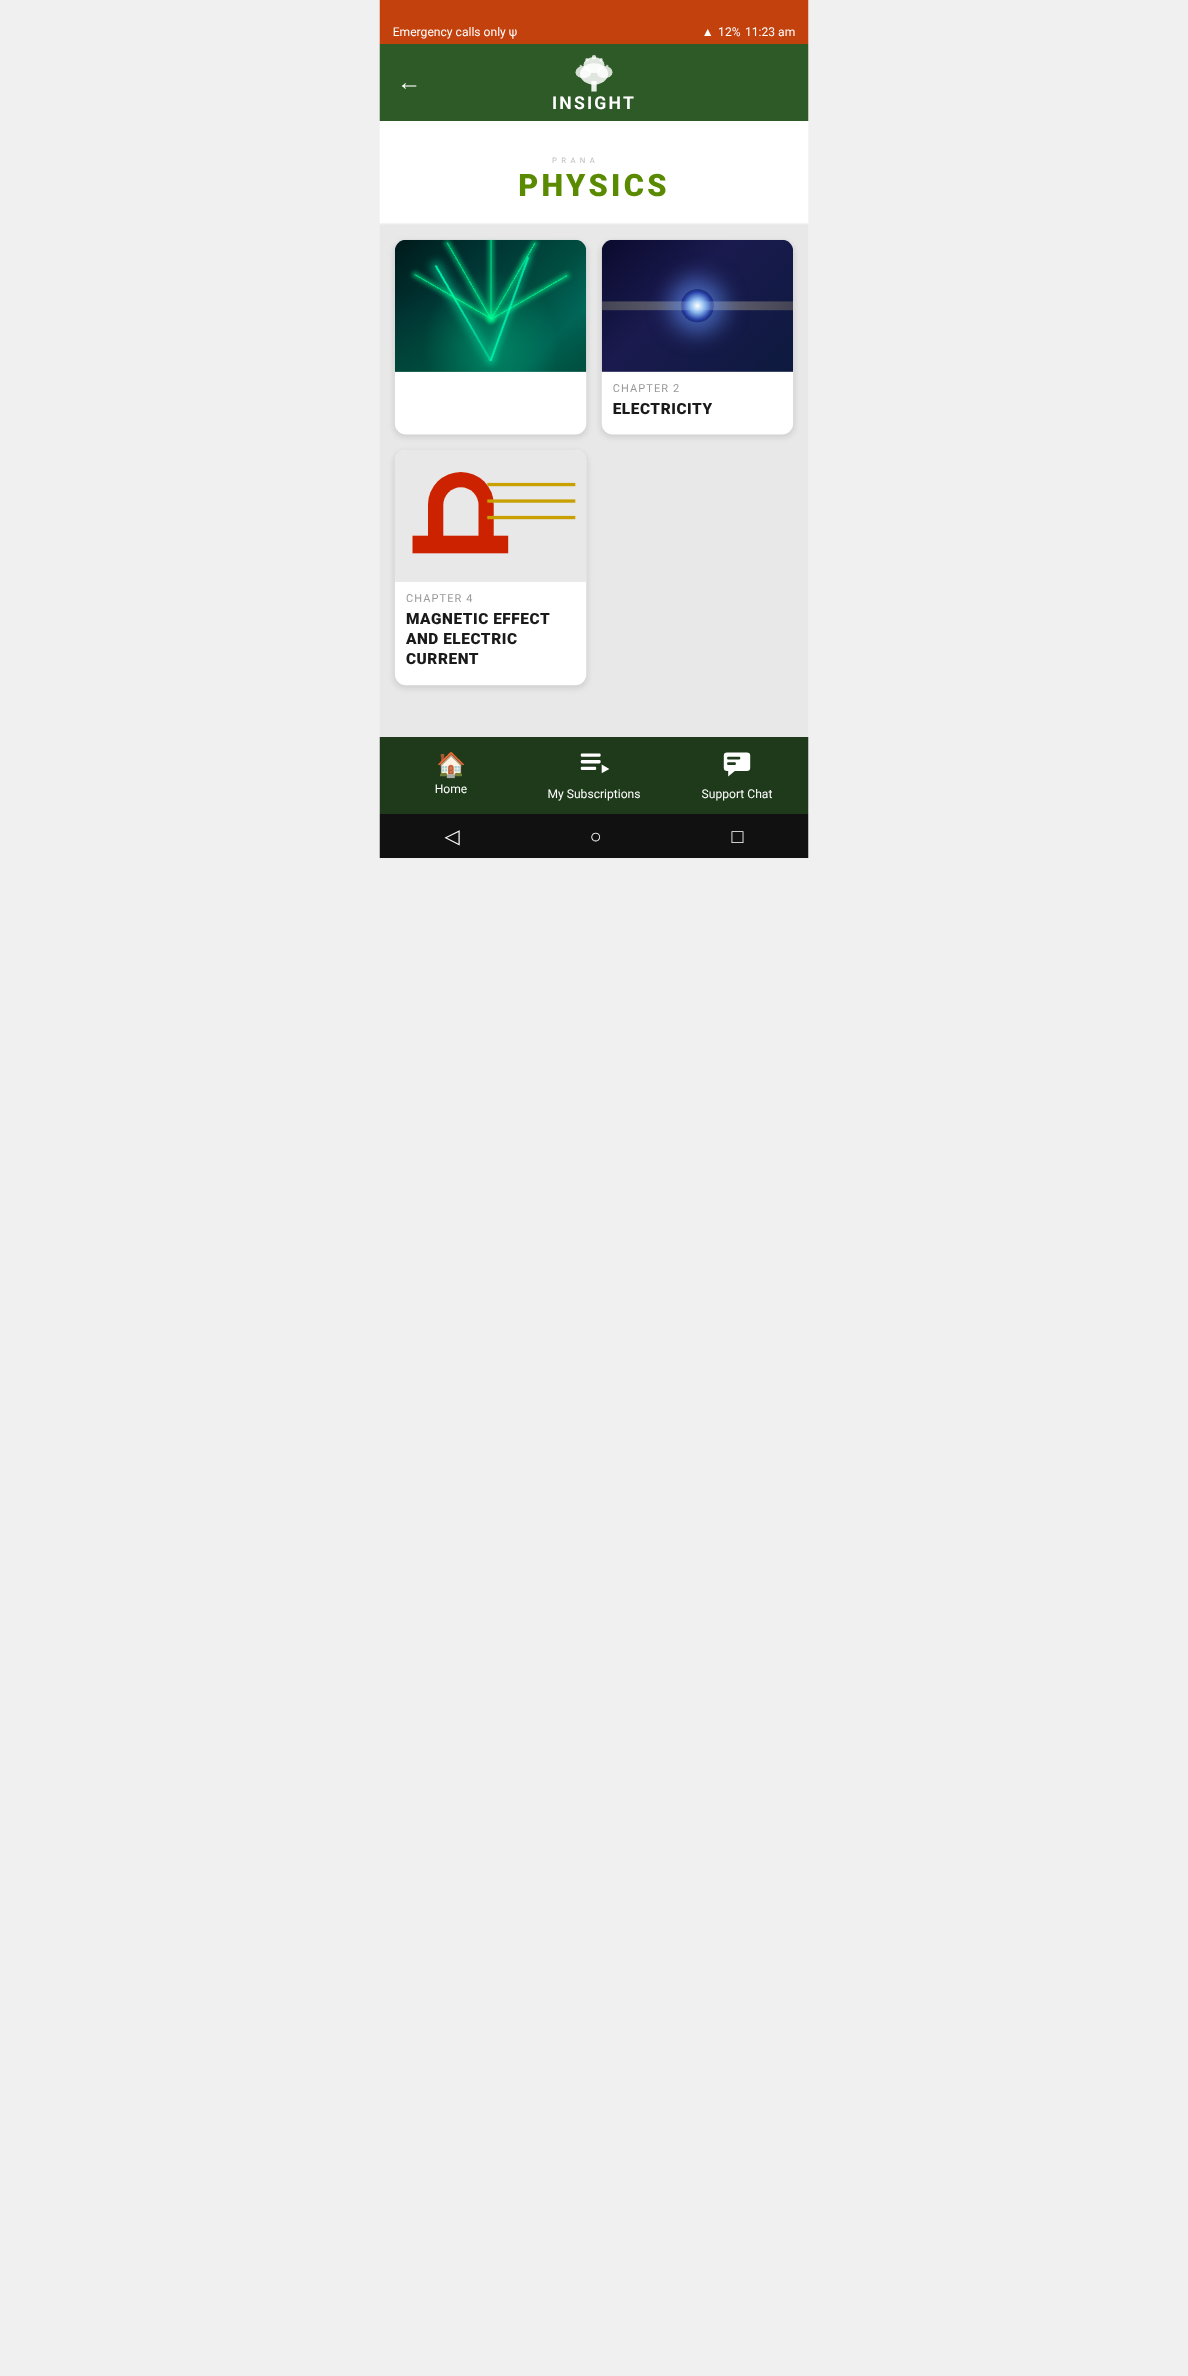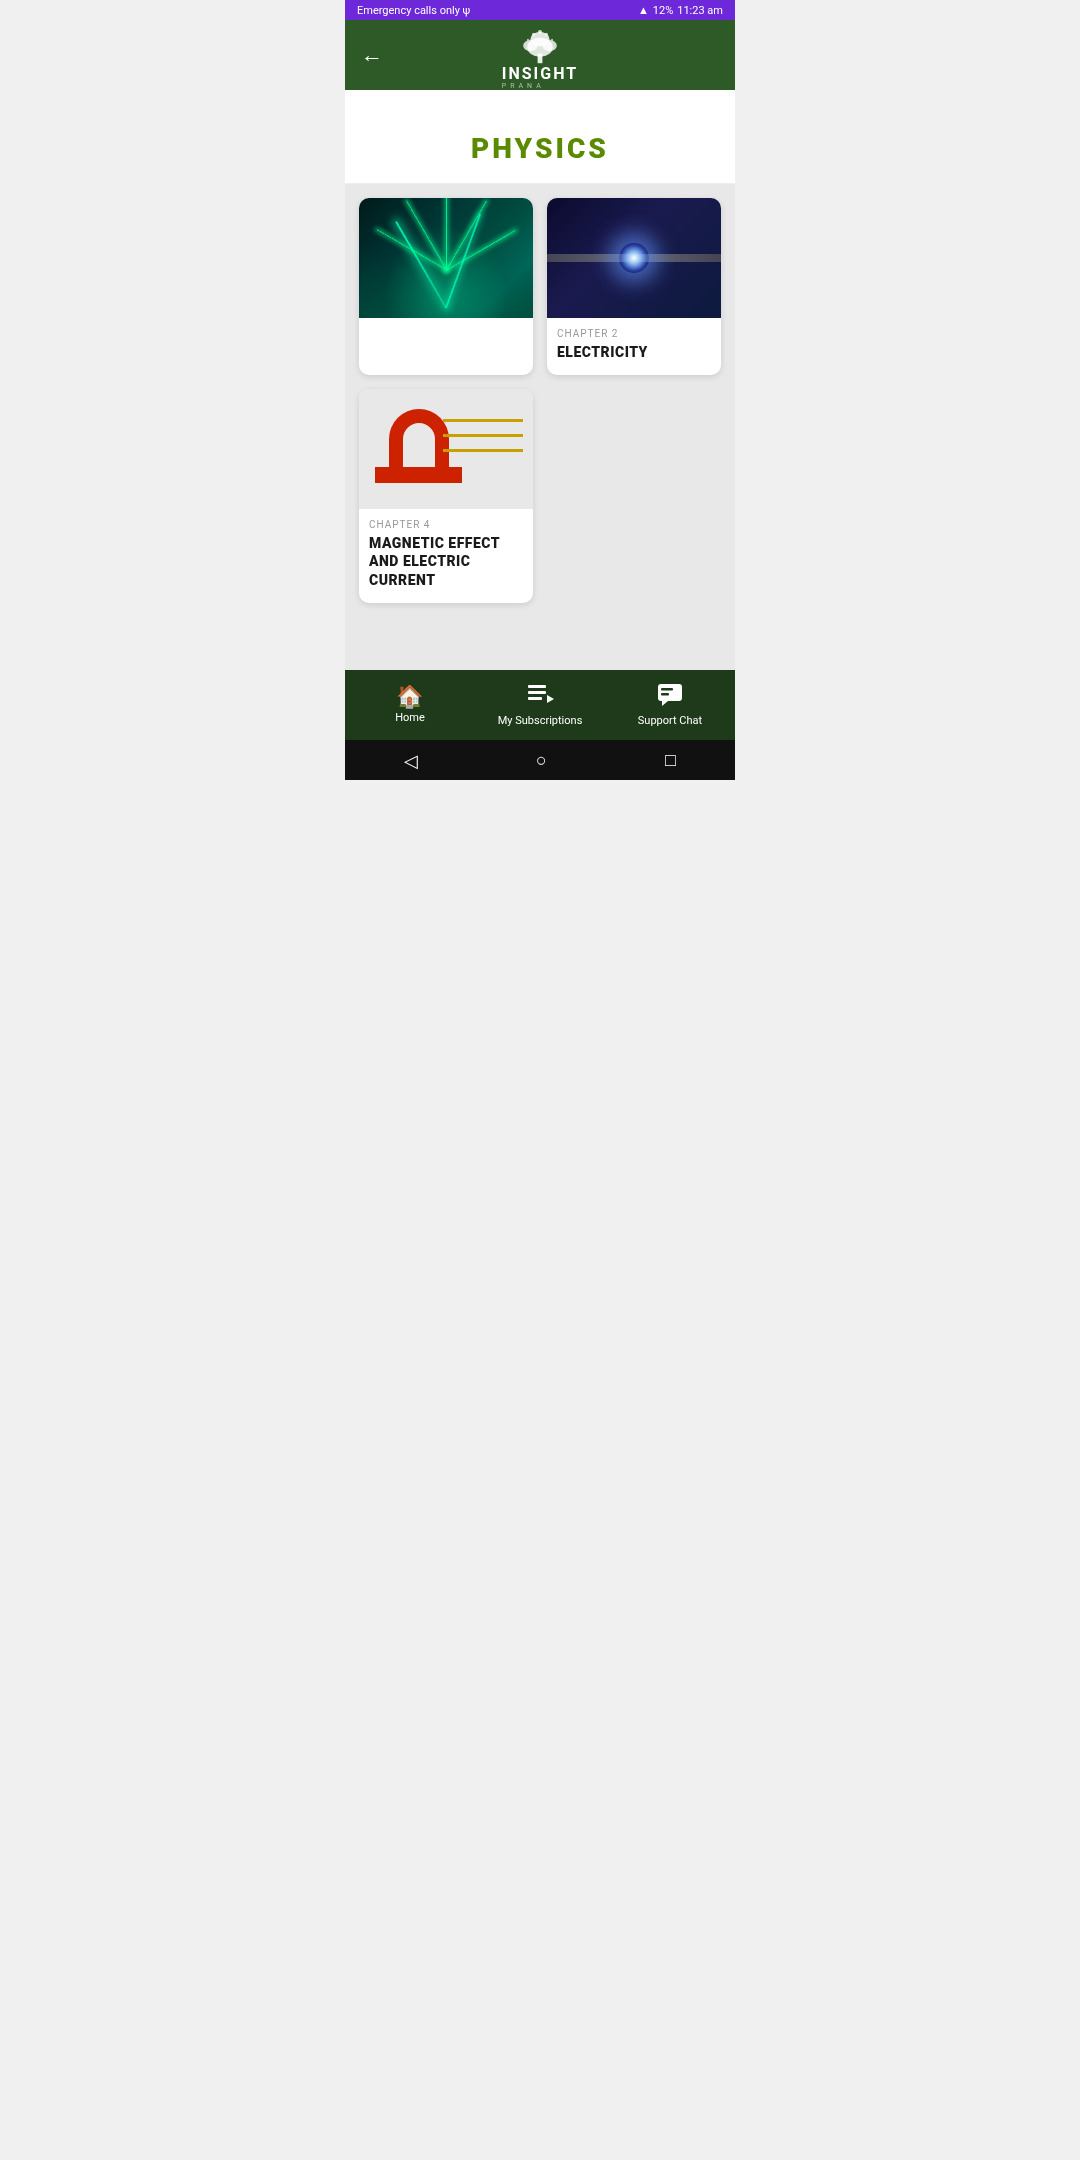--- a/index.html
+++ b/index.html
@@ -11,28 +11,28 @@
       background: #f0f0f0;
       font-family: 'Roboto', Arial, sans-serif;
       display: flex;
       flex-direction: column;
       margin: 0 auto;
       position: relative;
     }
 
     
     .status-bar {
-      background: #6d28d9;
+      background: #c2410c;
       color: white;
       display: flex;
       justify-content: space-between;
-      align-items: flex-start;
+      align-items: flex-end;
       padding: 4px 12px;
       font-size: 12px;
-      height: 20px;
+      height: 40px;
     }
     .status-left { font-size: 11px; }
     .status-right { display: flex; gap: 4px; align-items: center; font-size: 11px; }
 
     
     .header {
       background: #2d5a27;
       display: flex;
       align-items: center;
       justify-content: center;
@@ -344,21 +344,21 @@
       <ellipse cx="42" cy="22" rx="9" ry="7" fill="white" opacity="0.8"></ellipse>
       <ellipse cx="30" cy="14" rx="12" ry="9" fill="white" opacity="0.85"></ellipse>
 
       <circle cx="22" cy="8" r="2" fill="white" opacity="0.7"></circle>
       <circle cx="30" cy="5" r="2.5" fill="white" opacity="0.8"></circle>
       <circle cx="38" cy="8" r="2" fill="white" opacity="0.7"></circle>
       <circle cx="15" cy="15" r="1.5" fill="white" opacity="0.6"></circle>
       <circle cx="45" cy="15" r="1.5" fill="white" opacity="0.6"></circle>
     </svg>
     <div style="position:relative; text-align:center;">
-      <span class="logo-prana" style="display:block; color:#bbb; font-size:7px; letter-spacing:4px; margin-bottom:0px;">PRANA</span>
+      <span class="logo-prana" style="display:block; color:#bbb; font-size:7px; letter-spacing:4px; margin-bottom:0px;margin-top:40px;">PRANA</span>
       <span class="logo-text">INSIGHT</span>
     </div>
   </div>
 </div>
 
 <div class="page-title-section">
   <h1 class="page-title">PHYSICS</h1>
 </div>
 
 <div class="content-area">

